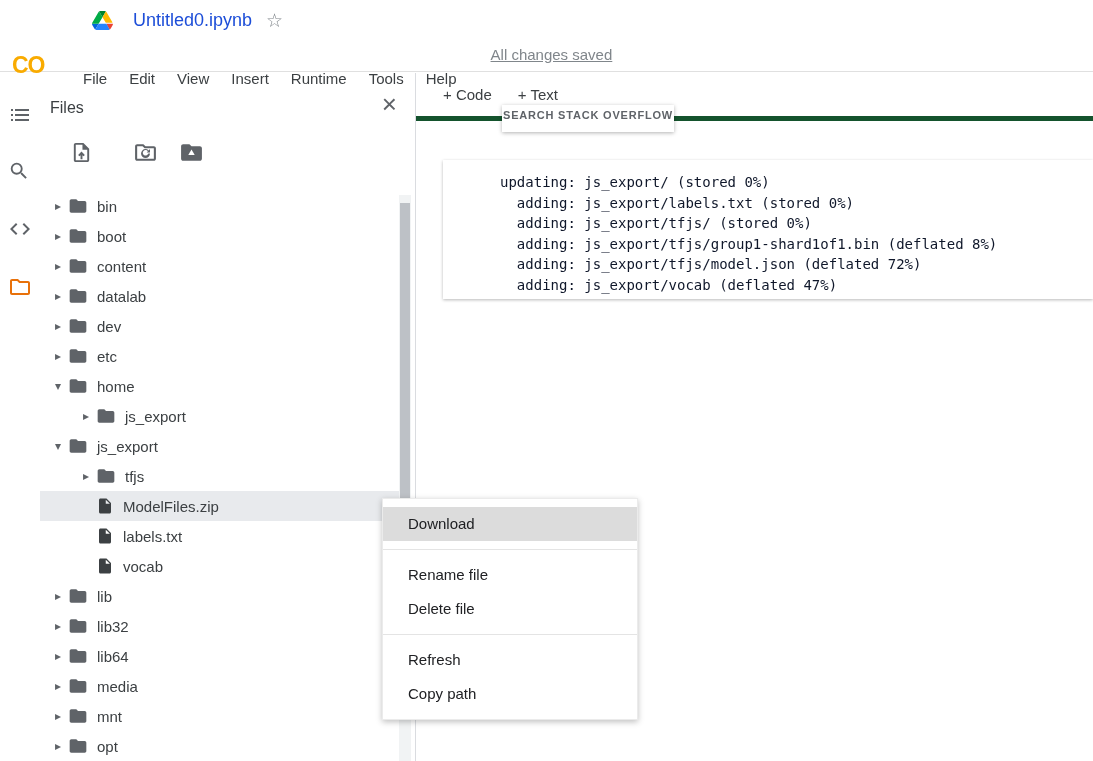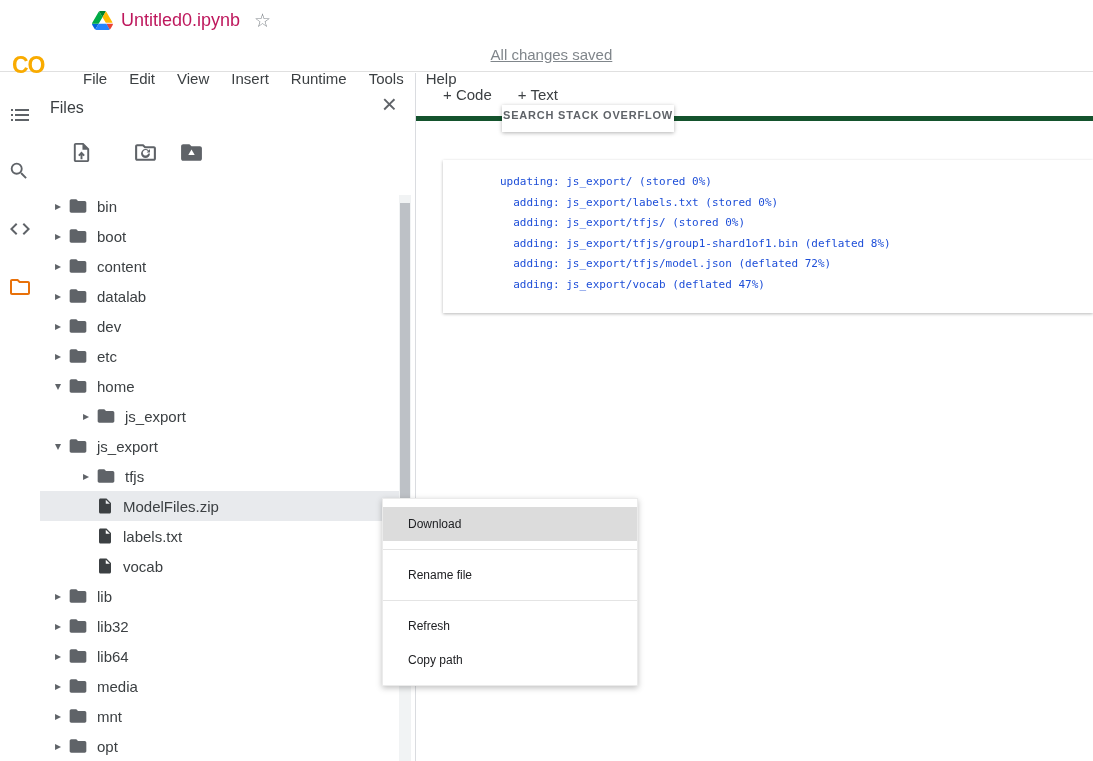--- a/index.html
+++ b/index.html
@@ -7,21 +7,21 @@
   body {
     width:1093px; height:761px; position:relative; overflow:hidden;
     background:#fff; font-family:"Liberation Sans", sans-serif; color:#202124;
   }
 
   
   .header { position:absolute; top:0; left:0; width:100%; height:72px; background:#fff; border-bottom:1px solid #e0e0e0; z-index:5; }
   .logo { position:absolute; left:12px; top:4px; font-size:23px; font-weight:700; color:#f9ab00; letter-spacing:-1px; cursor:pointer;margin-top:48px; }
   .title-row { position:absolute; left:92px; top:9px; display:flex; align-items:center; }
   .drive-icon { display:flex; margin-right:8px; }
-  .nb-title { font-size:18px; color:#be185d; cursor:text; }
+  .nb-title { font-size:18px; color:#1d4ed8; cursor:text;margin-left:12px; }
   .star-icon { font-size:19px; color:#80868b; margin-left:14px; cursor:pointer; }
   .menu-row { position:absolute; left:72px; top:42px; display:flex; align-items:center; height:24px; font-size:15px; color:#3c4043; }
   .menu-items { display:flex; }
   .menu-item { padding:0 11px; cursor:pointer;margin-top:48px; }
   .autosave { margin-left:23px; color:#80868b; text-decoration:underline; cursor:pointer; }
 
   
   .left-rail { position:absolute; left:0; top:73px; width:40px; bottom:0; background:#fff; }
   .rail-btn { position:absolute; left:8px; width:24px; height:24px; cursor:pointer; }
 
@@ -51,26 +51,26 @@
 
   .overlay-btn { position:absolute; top:32px; left:86px; width:172px; height:27px; background:#fff; box-shadow:0 1px 4px rgba(0,0,0,.3); z-index:3; overflow:hidden; text-align:center; cursor:pointer; }
   .overlay-btn span { display:inline-block; margin-top:-5px; font-size:11px; font-weight:700; letter-spacing:.8px; color:#5f6368; line-height:14px; }
 
   .cell { position:absolute; left:27px; top:87px; right:0; background:#fff; box-shadow:0 1px 3px rgba(0,0,0,.28); }
   .cell-header { display:flex; background:#f5f7f9; height:50px; }
   .run-button { width:32px; height:32px; border-radius:50%; background:#454b4f; margin:9px 0 0 9px; flex:none; display:flex; align-items:center; justify-content:center; cursor:pointer; }
   .play-icon { width:0; height:0; border-top:6px solid transparent; border-bottom:6px solid transparent; border-left:10px solid #fff; margin-left:3px; }
   .code-line { font-family:"DejaVu Sans Mono", monospace; font-size:14px; color:#1b2a94; padding:16px 0 0 20px; white-space:pre; }
   .code-link { text-decoration:underline; color:inherit; cursor:pointer; }
-  .cell-output { padding:12px 0 18px 57px; font-family:"DejaVu Sans Mono", monospace; font-size:11px; line-height:20.5px; color:#1d4ed8; }
+  .cell-output { padding:12px 0 4px 57px; font-family:"DejaVu Sans Mono", monospace; font-size:14px; line-height:20.5px; color:#0f172a; }
   .out-line { white-space:pre; }
 
   
   .context-menu { position:absolute; left:382px; top:498px; width:256px; background:#fff; border:1px solid #ebebeb; box-shadow:0 2px 6px rgba(0,0,0,.25); z-index:30; padding:8px 0; }
-  .ctx-item { height:34px; line-height:34px; padding-left:25px; font-size:12px; color:#202124; cursor:pointer; }
+  .ctx-item { height:34px; line-height:34px; padding-left:25px; font-size:15px; color:#202124; cursor:pointer; }
   .ctx-item.highlighted { background:#dcdcdc; }
   .ctx-divider { border-top:1px solid #e4e4e4; margin:8px 0; }
 
   svg { display:block; }
 </style>
 </head>
 <body>
 
 <div class="header">
   <div class="logo">CO</div>
@@ -401,19 +401,20 @@
   </div>
 </div>
 
 <div class="context-menu">
   <div class="ctx-item highlighted">Download</div>
 
   <div class="ctx-divider"></div>
 
   <div class="ctx-item">Rename file</div>
 
+  <div class="ctx-item">Delete file</div>
 
   <div class="ctx-divider"></div>
 
   <div class="ctx-item">Refresh</div>
 
   <div class="ctx-item">Copy path</div>
 </div>
 
 </body></html>

